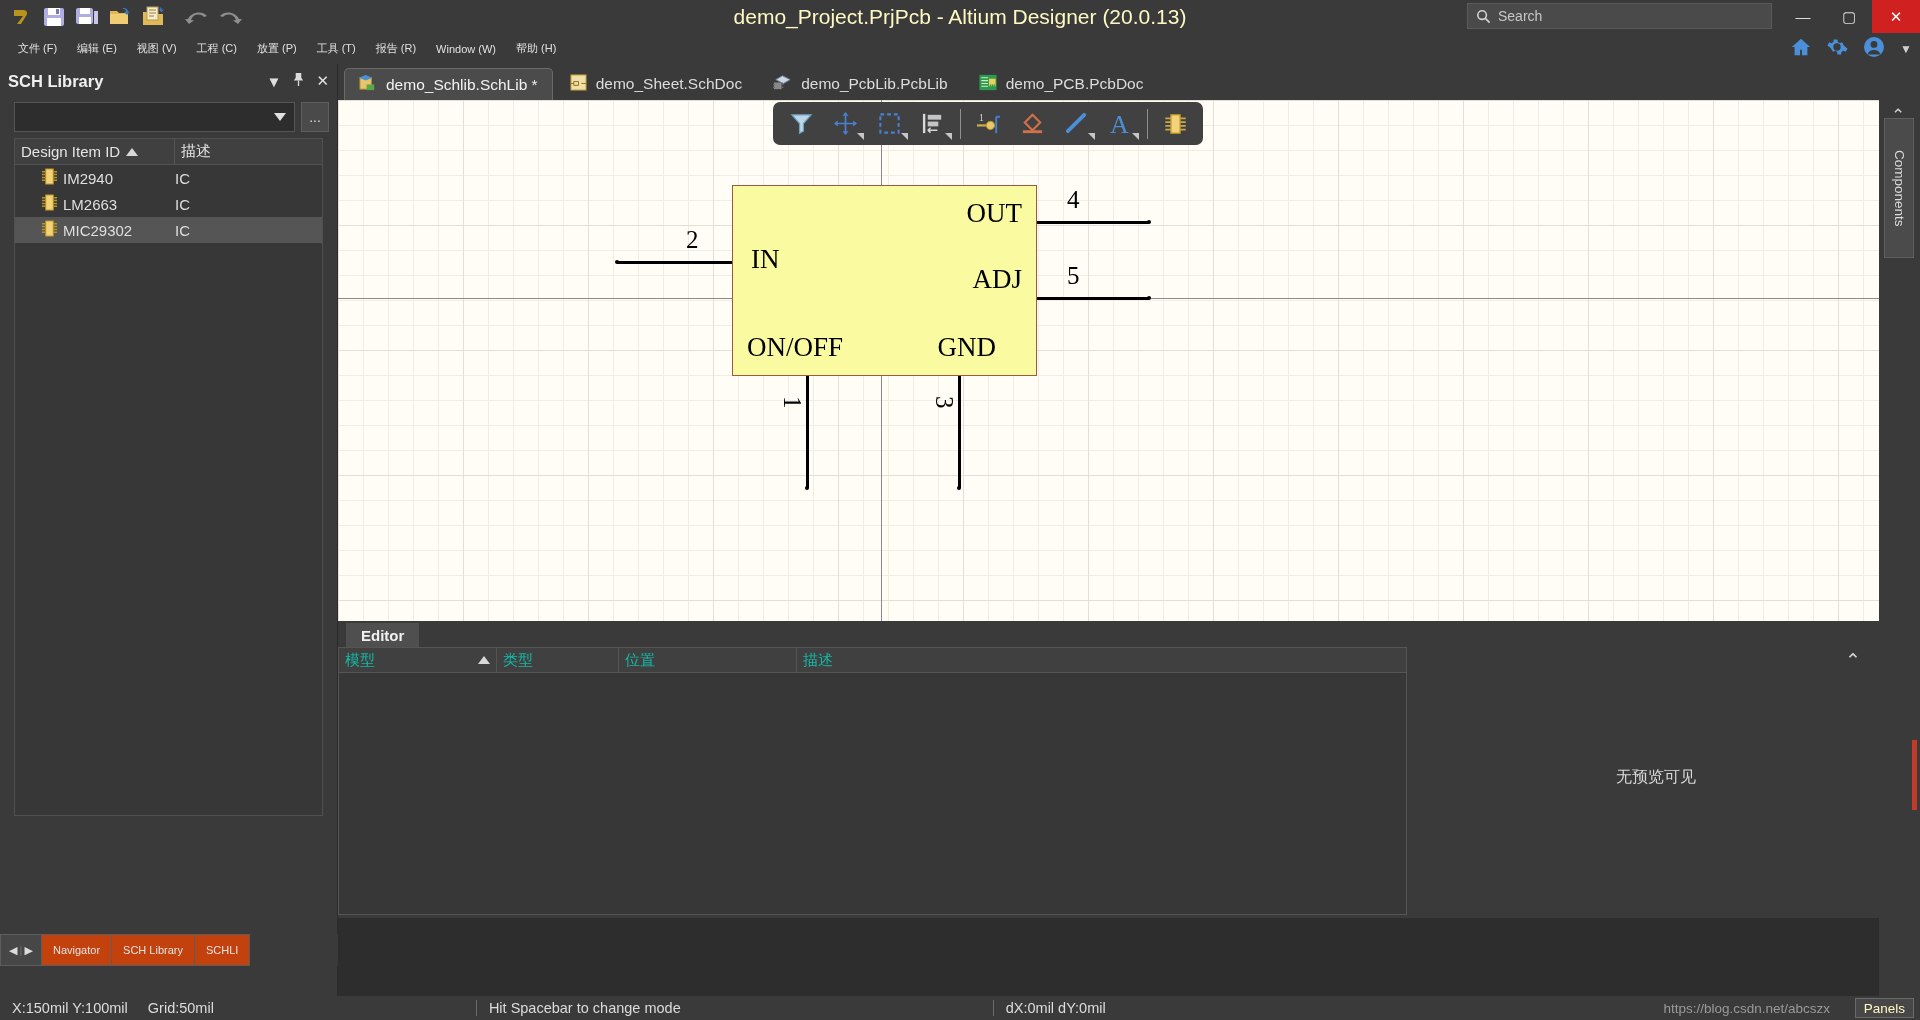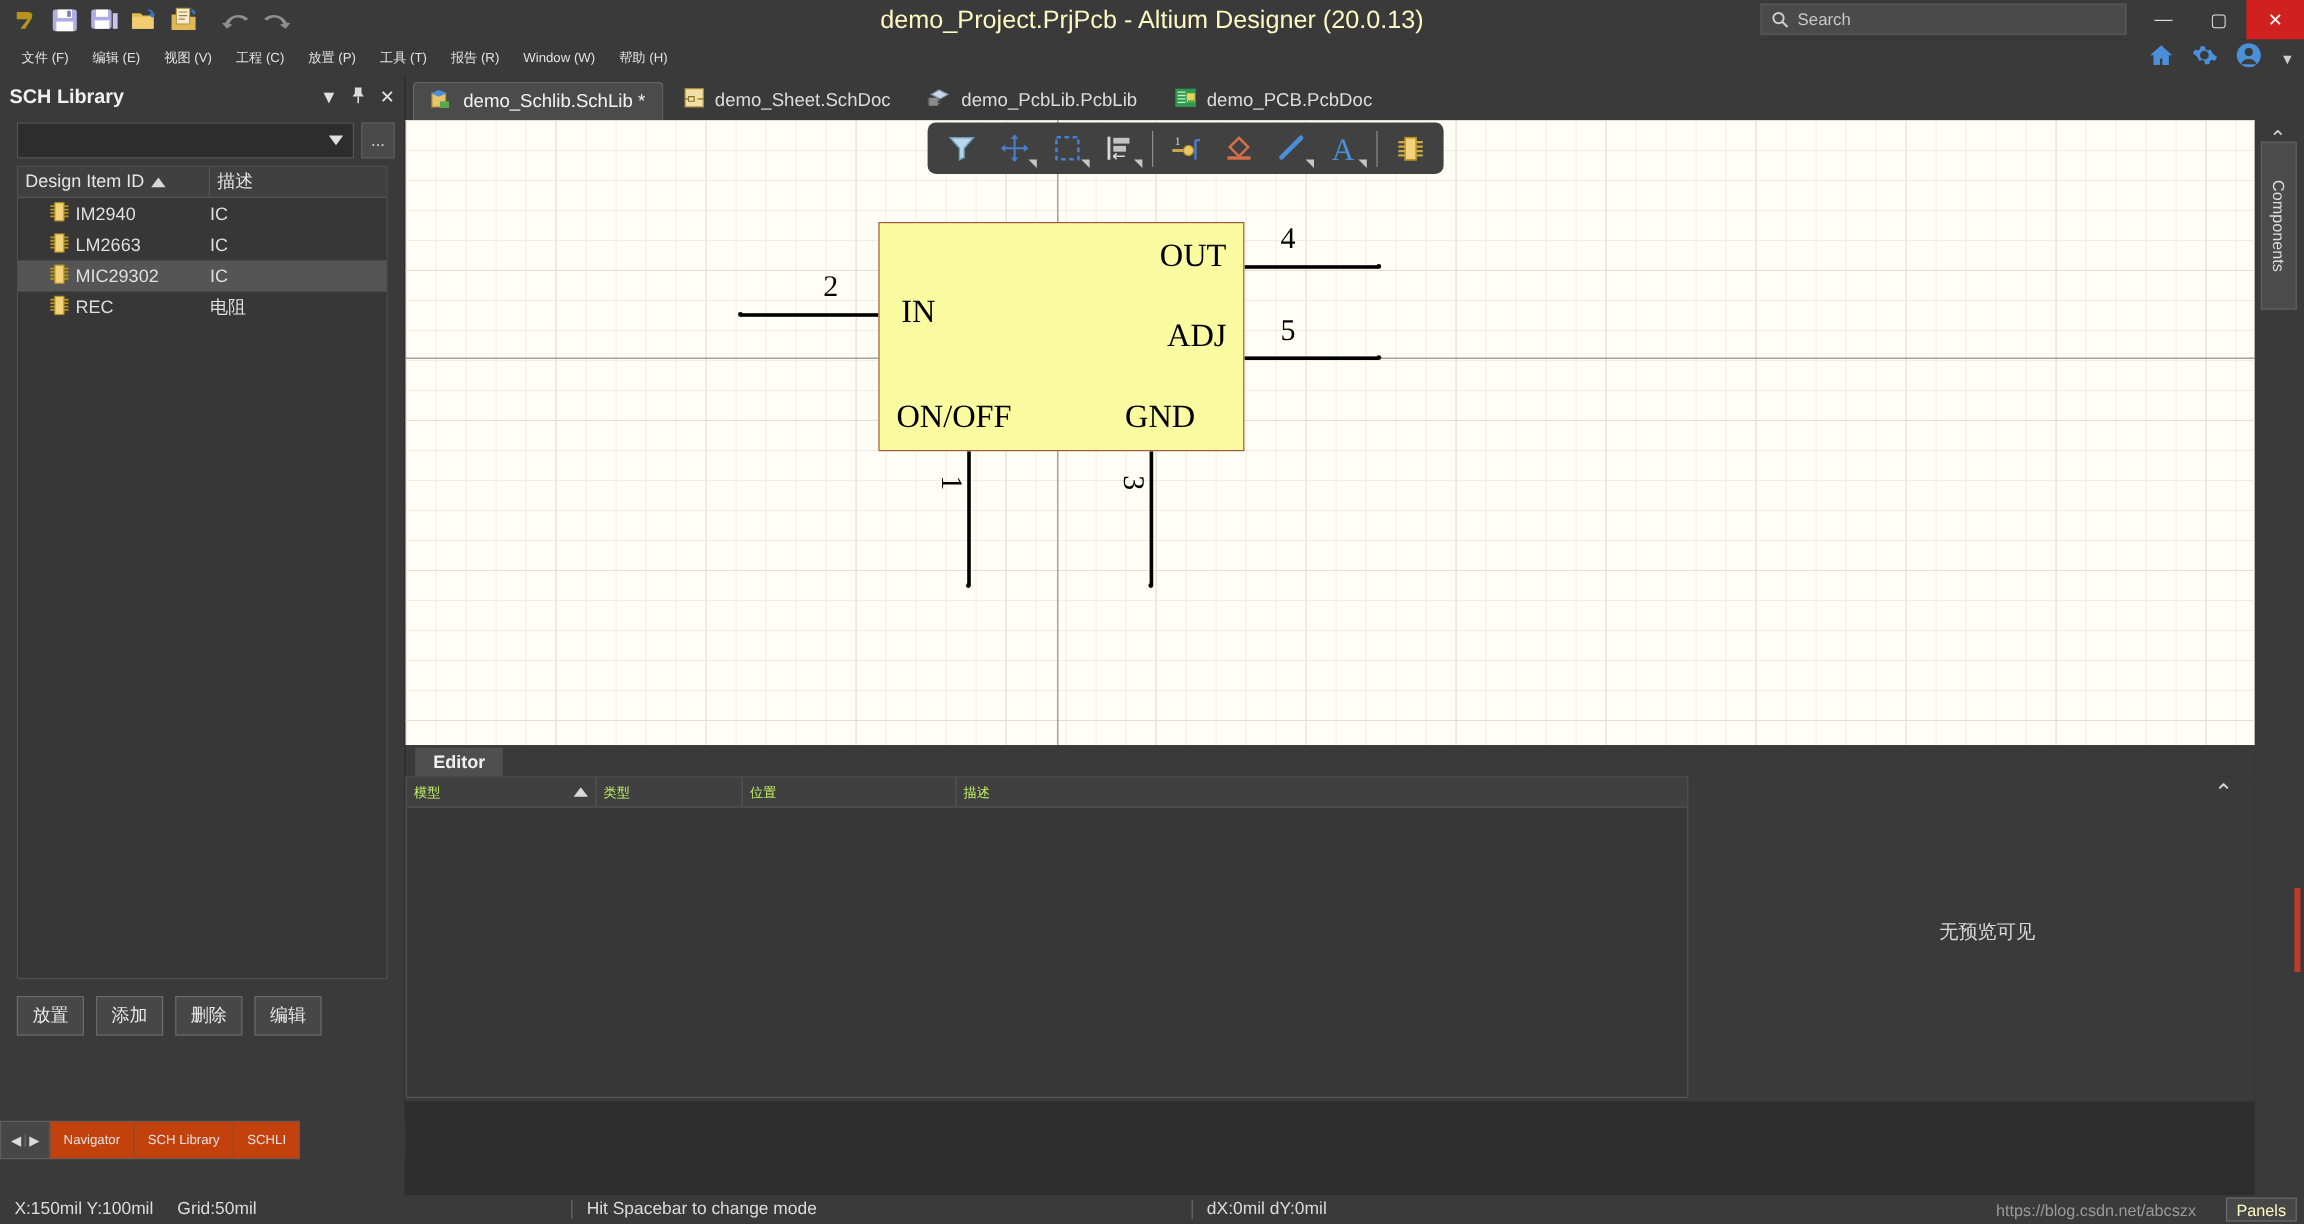--- a/index.html
+++ b/index.html
@@ -146,21 +146,21 @@
   
   .editor-tabrow {
     position: absolute; left: 338px; top: 621px; width: 1541px; height: 26px; background: #3a3a3a;
     display: flex; align-items: flex-end; padding-left: 8px;
   }
   .etab { height: 24px; padding: 0 15px; display: flex; align-items: center;
           color: #f0f0f0; font-size: 15px; font-weight: bold; background: #4f4f4f; }
   .model-area { position: absolute; left: 338px; top: 647px; width: 1541px; height: 271px; background: #3a3a3a; }
   .model-table { position: absolute; left: 0; top: 0; width: 1069px; height: 268px; background: #373737; border: 1px solid #555; }
   .mt-head { display: flex; height: 25px; background: #404040; border-bottom: 1px solid #555; }
-  .mt-h { color: #bef264; font-size: 11px; display: flex; align-items: center; padding-left: 6px;
+  .mt-h { color: #14b8a6; font-size: 15px; display: flex; align-items: center; padding-left: 6px;
           border-right: 1px solid #555; gap: 8px; }
   .mt-h.c1 { width: 158px; justify-content: space-between; padding-right: 6px; }
   .mt-h.c2 { width: 122px; }
   .mt-h.c3 { width: 178px; }
   .mt-h.c4 { flex: 1; border-right: none; }
   .preview-text { position: absolute; right: 183px; top: 120px; color: #d8d8d8; font-size: 16px; }
   .collapse-chev { position: absolute; right: 18px; top: 2px; color: #d6d6d6; font-size: 19px; }
 
   .bottom-btns { position: absolute; left: 338px; top: 925px; width: 1541px; height: 42px; display: flex; align-items: center; gap: 12px; padding-left: 8px; }
   .bb {
@@ -371,42 +371,22 @@
                 <g stroke="#b8911f" stroke-width="1.6">
                   <path d="M1 5h4M1 8h4M1 11h4M1 14h4M13 5h4M13 8h4M13 11h4M13 14h4"></path>
                 </g>
               </svg>
           </span>
           <span>MIC29302</span>
         </span>
         <span class="desc">IC</span>
       </div>
 
-      <div class="lp-row">
-        <span class="name">
-          <span class="ic-glyph">
-            <svg width="17" height="19" viewBox="0 0 18 20">
-                <rect x="5" y="2" width="8" height="16" fill="#f2d27a" stroke="#b8911f"></rect>
-                <g stroke="#b8911f" stroke-width="1.6">
-                  <path d="M1 5h4M1 8h4M1 11h4M1 14h4M13 5h4M13 8h4M13 11h4M13 14h4"></path>
-                </g>
-              </svg>
-          </span>
-          <span>REC</span>
-        </span>
-        <span class="desc">电阻</span>
-      </div>
-    </div>
-
-    <div class="lp-btns">
-      <div class="lp-btn">放置</div>
-      <div class="lp-btn">添加</div>
-      <div class="lp-btn">删除</div>
-      <div class="lp-btn">编辑</div>
-    </div>
+    </div>
+
 
     <div class="lp-tabs">
       <div class="arrows">
         <span>◀</span>
         <span style="color:#6f6f6f">|</span>
         <span>▶</span>
       </div>
       <div class="ptab">Navigator</div>
       <div class="ptab">SCH Library</div>
       <div class="ptab">SCHLI</div>

